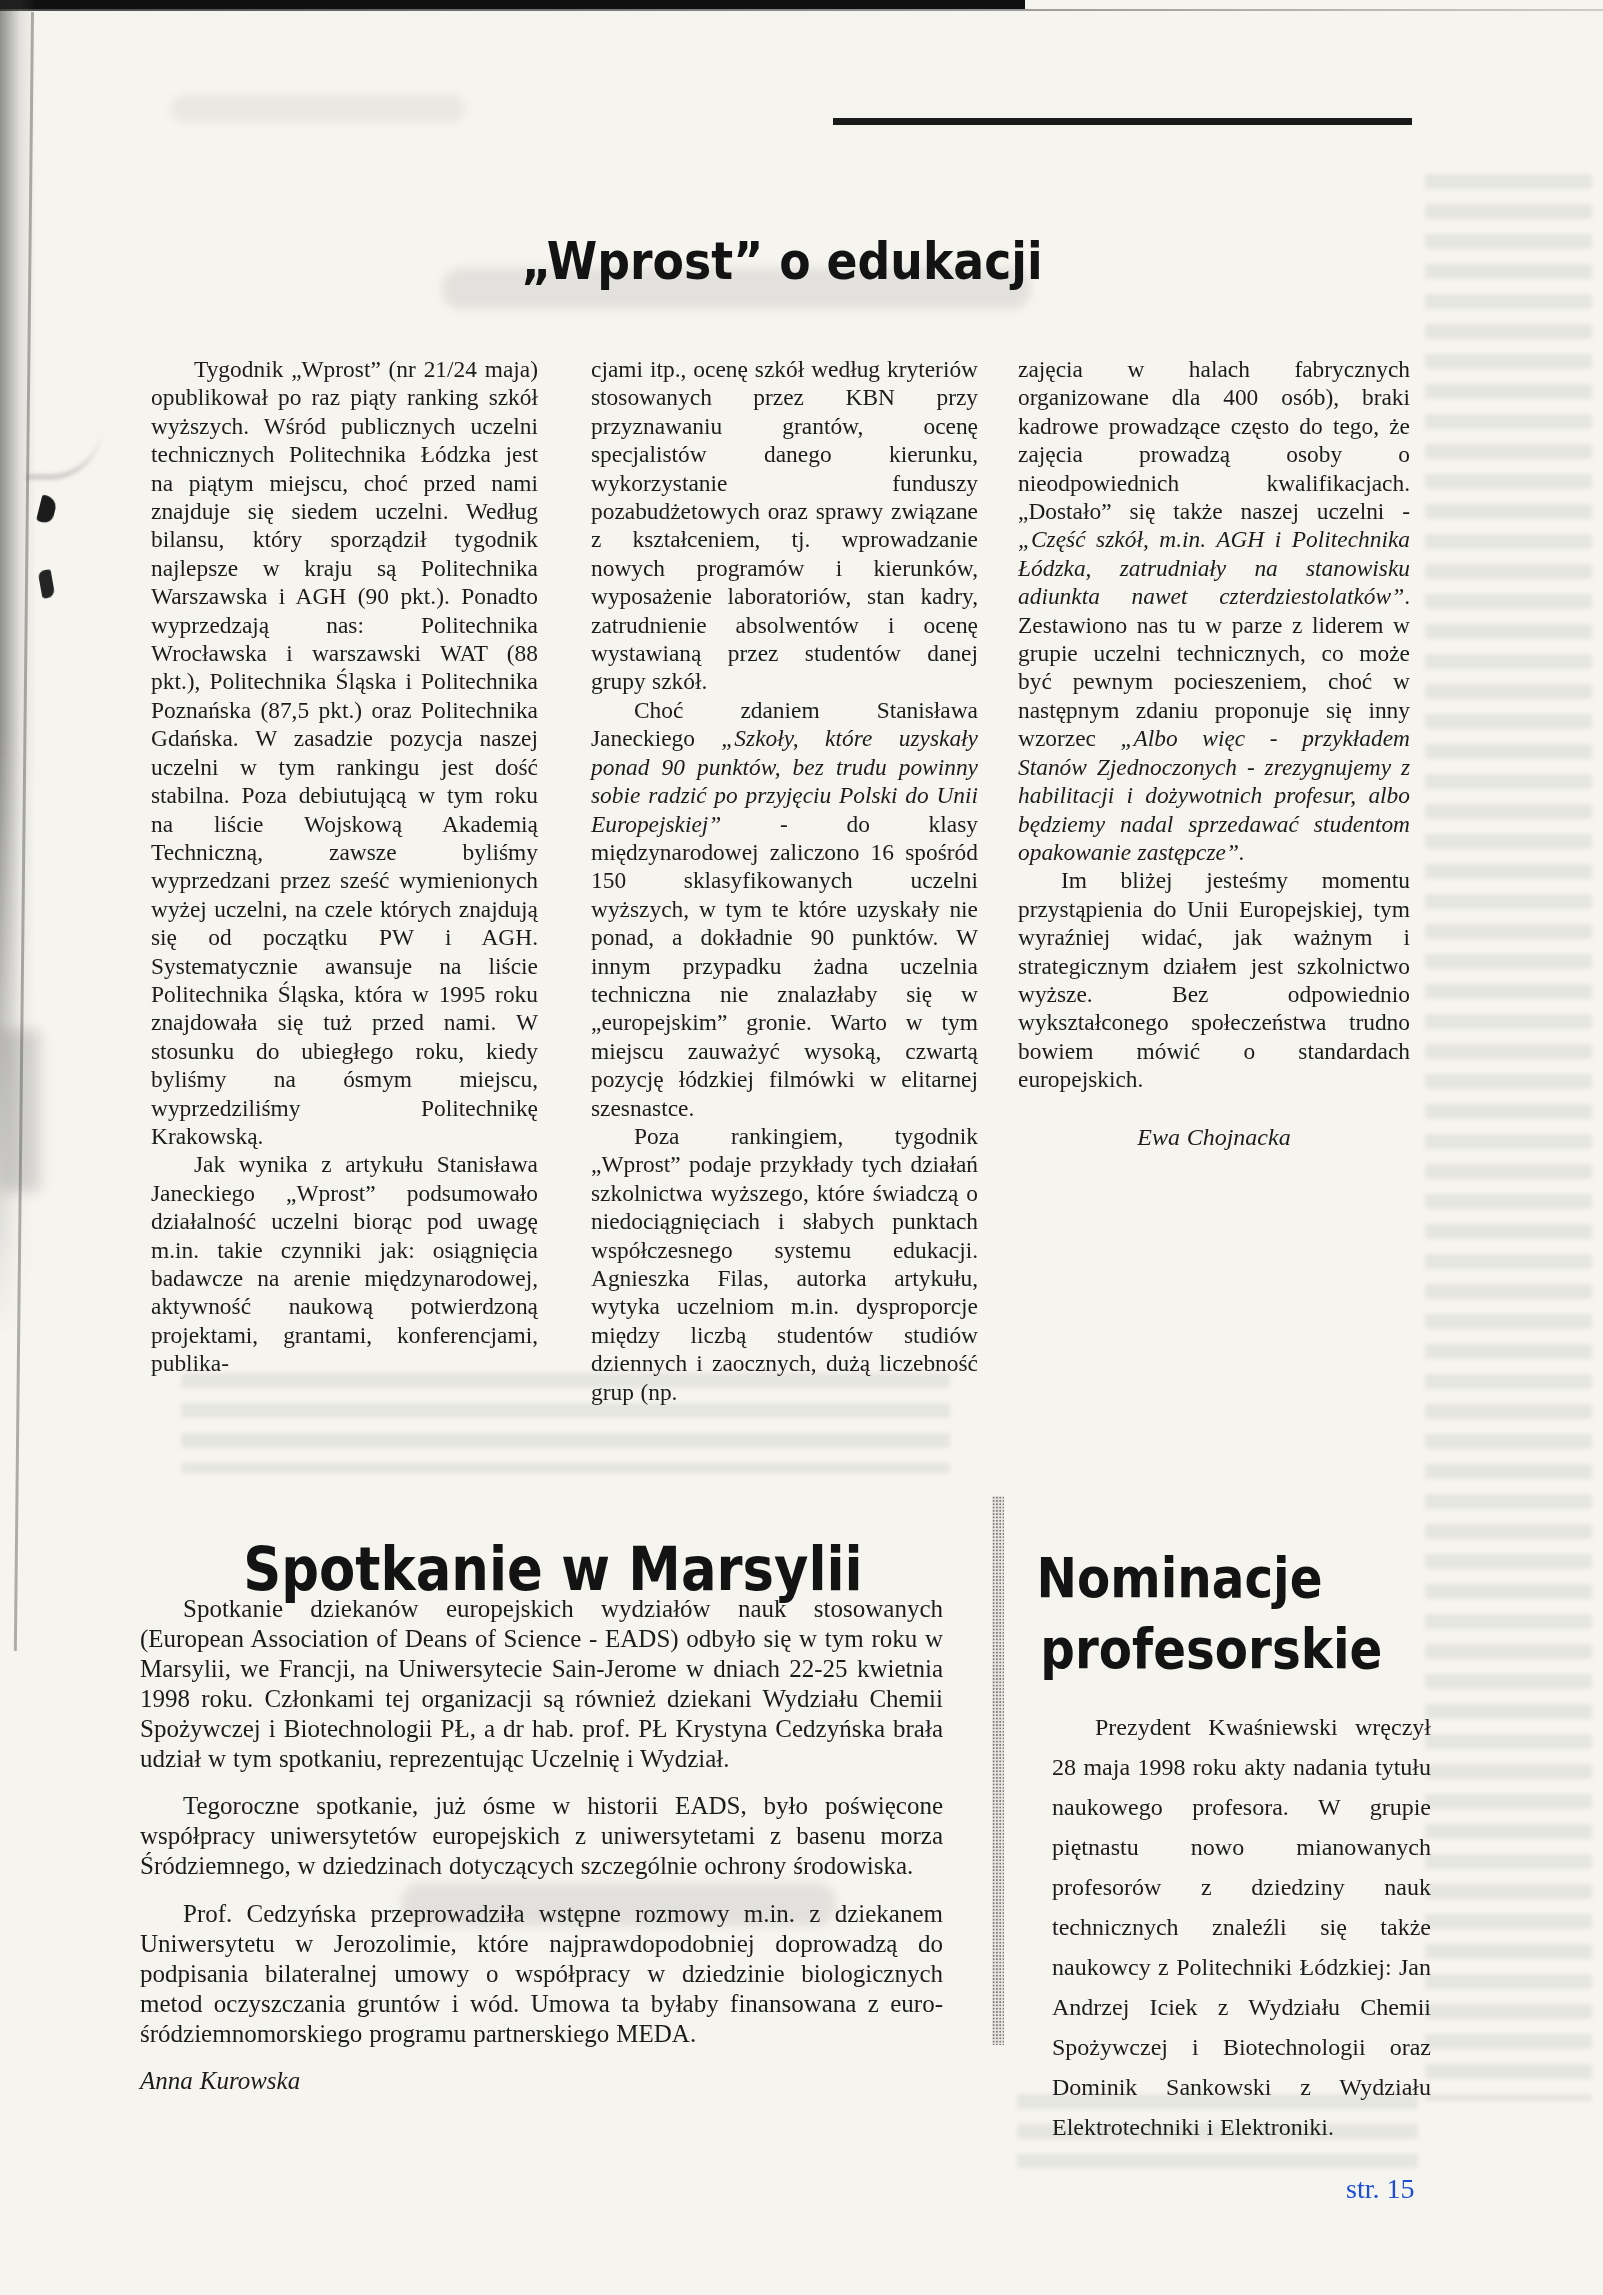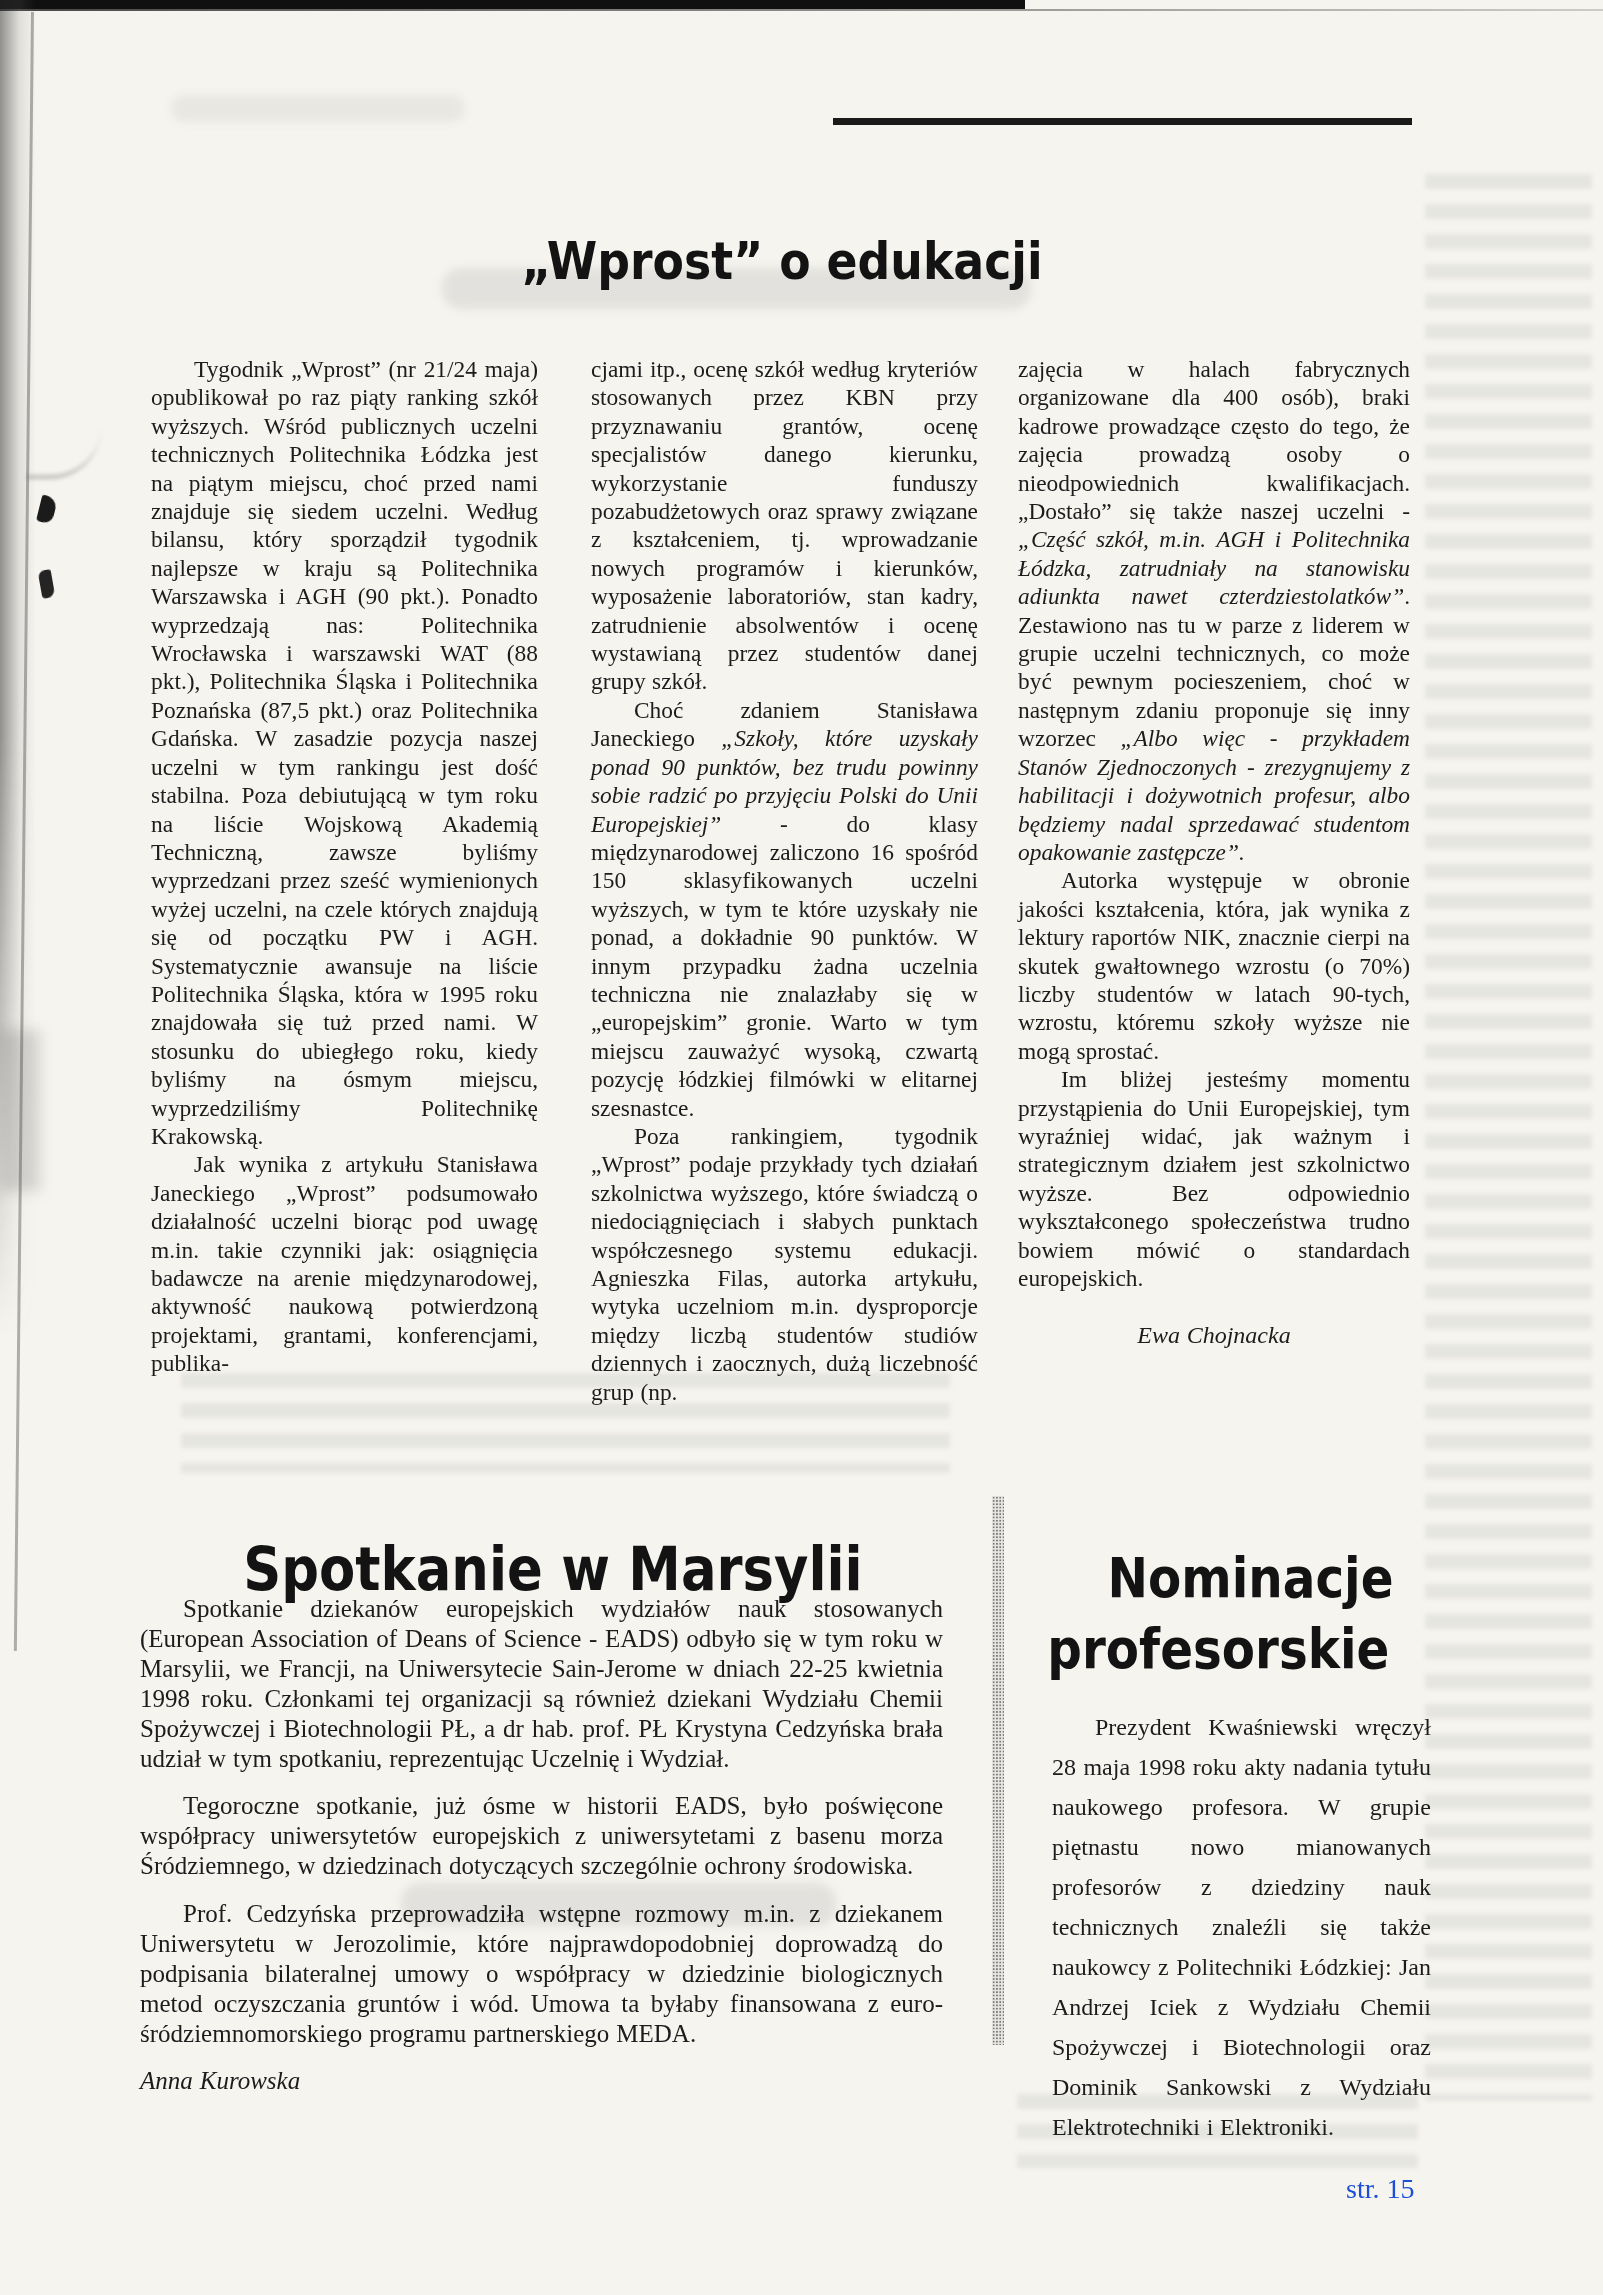--- a/index.html
+++ b/index.html
@@ -43,21 +43,21 @@
   .sig{text-align:center;font-style:italic;margin-top:29px;font-size:24px;}
   .col-1{left:151px;} .col-2{left:591px;} .col-3{left:1018px;width:392px;}
   .sec2-title{position:absolute;left:151px;top:1484px;width:803px;text-align:center;font-size:60px;}
   .sec2-body{position:absolute;left:140px;top:1594px;width:803px;font-size:25px;line-height:30px;
       text-align:justify;word-spacing:0.7px;}
   .sec2-body p{margin:0 0 17.4px 0;}
   .sec2-sig{text-align:left;font-style:italic;font-size:25px;margin-top:4px;}
   .divider-bar{position:absolute;left:992px;top:1496px;width:12px;height:549px;
       background-image:radial-gradient(rgba(60,60,60,.9) 0.9px,rgba(60,60,60,0) 1px);
       background-size:3.3px 3.3px;background-color:rgba(150,150,150,.22);opacity:.75;}
-  .sec3-title{position:absolute;left:1017px;top:1497px;width:396px;text-align:right;
+  .sec3-title{position:absolute;left:1017px;top:1497px;width:396px;text-align:left;
       font-size:55px;line-height:71px;}
   .sec3-body{position:absolute;left:1034px;top:1707px;width:379px;font-size:24px;line-height:40px;
       text-align:justify;word-spacing:0.7px;margin-left:18px;}
   .sec3-body p{margin:0;}
   .page-number{position:absolute;left:1346px;top:2173px;font-size:28px;color:#1d4ed8;}
 </style>
 </head>
 <body>
 
 <div class="page">
@@ -89,21 +89,20 @@
     </div>
 
     <div class="col col-2">
       <p>cjami itp., ocenę szkół według kryteriów stosowanych przez KBN przy przyznawaniu grantów, ocenę specjalistów danego kierunku, wykorzystanie funduszy pozabudżetowych oraz sprawy związane z kształceniem, tj. wprowadzanie nowych programów i kierunków, wyposażenie laboratoriów, stan kadry, zatrudnienie absolwentów i ocenę wystawianą przez studentów danej grupy szkół.</p>
       <p class="ind"><span>Choć zdaniem Stanisława Janeckiego </span><span class="it">„Szkoły, które uzyskały ponad 90 punktów, bez trudu powinny sobie radzić po przyjęciu Polski do Unii Europejskiej”</span><span> - do klasy międzynarodowej zaliczono 16 spośród 150 sklasyfikowanych uczelni wyższych, w tym te które uzyskały nie ponad, a dokładnie 90 punktów. W innym przypadku żadna uczelnia techniczna nie znalazłaby się w „europejskim” gronie. Warto w tym miejscu zauważyć wysoką, czwartą pozycję łódzkiej filmówki w elitarnej szesnastce.</span></p>
       <p class="ind">Poza rankingiem, tygodnik „Wprost” podaje przykłady tych działań szkolnictwa wyższego, które świadczą o niedociągnięciach i słabych punktach współczesnego systemu edukacji. Agnieszka Filas, autorka artykułu, wytyka uczelniom m.in. dysproporcje między liczbą studentów studiów dziennych i zaocznych, dużą liczebność grup (np.</p>
     </div>
 
     <div class="col col-3">
       <p><span>zajęcia w halach fabrycznych organizowane dla 400 osób), braki kadrowe prowadzące często do tego, że zajęcia prowadzą osoby o nieodpowiednich kwalifikacjach. „Dostało” się także naszej uczelni - </span><span class="it">„Część szkół, m.in. AGH i Politechnika Łódzka, zatrudniały na stanowisku adiunkta nawet czterdziestolatków”</span><span>. Zestawiono nas tu w parze z liderem w grupie uczelni technicznych, co może być pewnym pocieszeniem, choć w następnym zdaniu proponuje się inny wzorzec </span><span class="it">„Albo więc - przykładem Stanów Zjednoczonych - zrezygnujemy z habilitacji i dożywotnich profesur, albo będziemy nadal sprzedawać studentom opakowanie zastępcze”.</span></p>
-      <p class="ind">Autorka występuje w obronie jakości kształcenia, która, jak wynika z lektury raportów NIK, znacznie cierpi na skutek gwałtownego wzrostu (o 70%) liczby studentów w latach 90-tych, wzrostu, któremu szkoły wyższe nie mogą sprostać.</p>
       <p class="ind">Im bliżej jesteśmy momentu przystąpienia do Unii Europejskiej, tym wyraźniej widać, jak ważnym i strategicznym działem jest szkolnictwo wyższe. Bez odpowiednio wykształconego społeczeństwa trudno bowiem mówić o standardach europejskich.</p>
       <div class="sig">Ewa Chojnacka</div>
     </div>
   </section>
 
   <section>
     <h2 class="sec2-title display"><span class="squeeze">Spotkanie w Marsylii</span></h2>
     <div class="sec2-body">
       <p class="ind">Spotkanie dziekanów europejskich wydziałów nauk stosowanych (European Association of Deans of Science - EADS) odbyło się w tym roku w Marsylii, we Francji, na Uniwersytecie Sain-Jerome w dniach 22-25 kwietnia 1998 roku. Członkami tej organizacji są również dziekani Wydziału Chemii Spożywczej i Biotechnologii PŁ, a dr hab. prof. PŁ Krystyna Cedzyńska brała udział w tym spotkaniu, reprezentując Uczelnię i Wydział.</p>
       <p class="ind">Tegoroczne spotkanie, już ósme w historii EADS, było poświęcone współpracy uniwersytetów europejskich z uniwersytetami z basenu morza Śródziemnego, w dziedzinach dotyczących szczególnie ochrony środowiska.</p>

